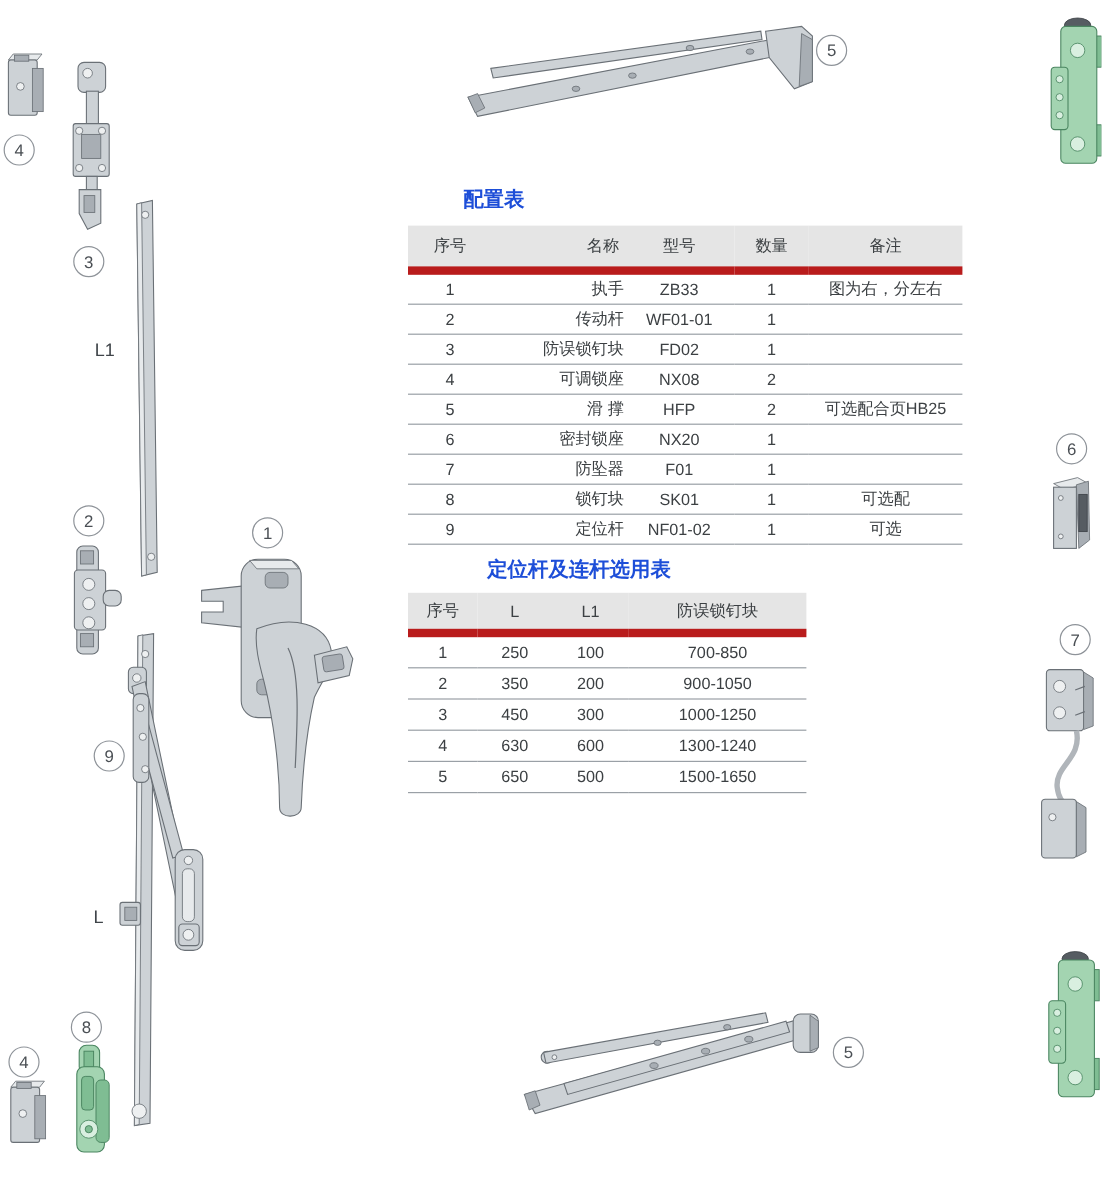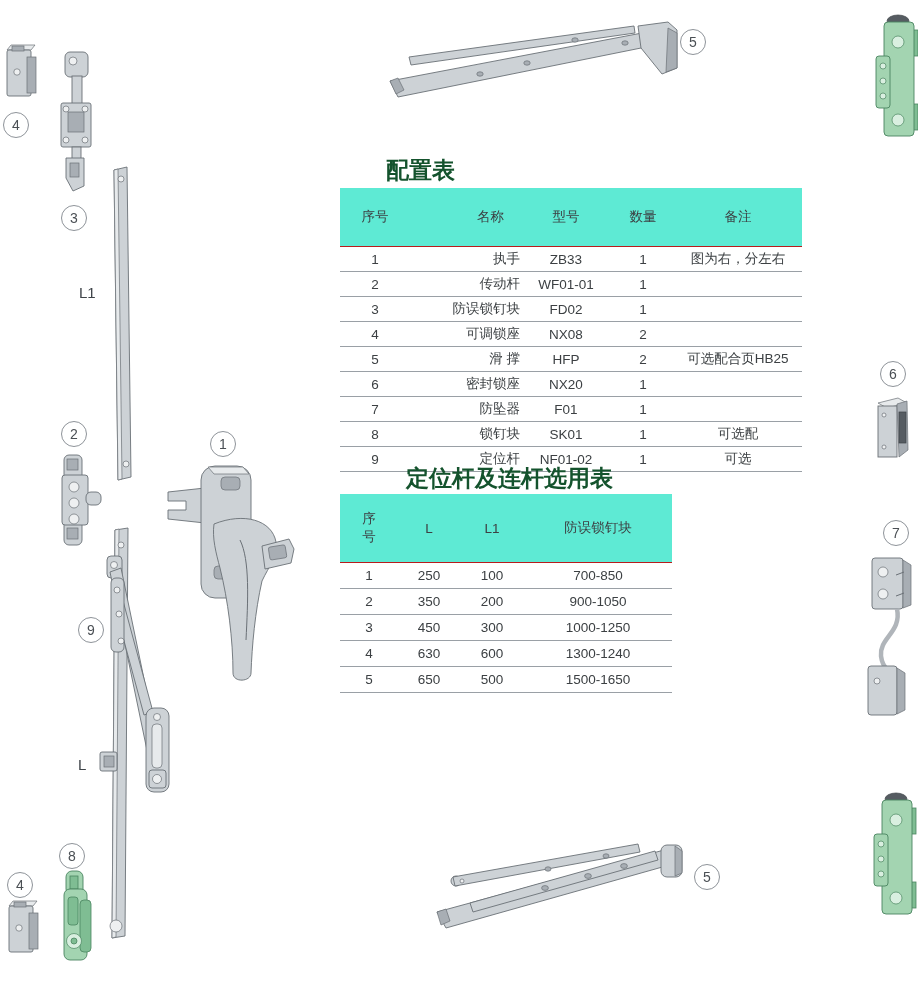--- a/index.html
+++ b/index.html
@@ -17,24 +17,24 @@
   .p-green2{fill:#7fbd93;stroke:#4a8560;stroke-width:.8}
   .hole-g{fill:#d9efe0;stroke:#4a8560;stroke-width:.7}
   .cable{fill:none;stroke:#b0b5ba;stroke-width:4.5}
   .cable2{fill:none;stroke:#6a7076;stroke-width:1;}
 
   .callout{position:absolute;width:26px;height:26px;border-radius:50%;
            border:1.4px solid #8e9399;background:#fff;color:#4a4f54;
            font-size:14px;line-height:24px;text-align:center;box-sizing:border-box;}
   .dim{position:absolute;font-size:15px;color:#3f4449;}
 
-  .sec-title{position:absolute;font-size:23px;font-weight:bold;color:#14532d;white-space:nowrap;padding-left:44px;}
+  .sec-title{position:absolute;font-size:17px;font-weight:bold;color:#1d4ed8;white-space:nowrap;padding-left:44px;}
 
   table.tbl{position:absolute;border-collapse:collapse;table-layout:fixed;font-size:13.5px;color:#3c4043;}
-  .tbl th{background:#5eead4;font-weight:normal;height:26px;border-bottom:1px solid #b91c1c;text-align:center;padding:16px;}
+  .tbl th{background:#e5e5e5;font-weight:normal;height:26px;border-bottom:7px solid #b91c1c;text-align:center;padding:4px;}
   .tbl td{height:24px;border-bottom:1px solid #9aa0a6;text-align:center;padding:0;white-space:nowrap;}
   .tbl td.al,.tbl th.al{text-align:right;padding-left:15px;}
   #cfg-table{left:340px;top:188px;width:462px;}
   #sel-table{left:340px;top:494px;width:332px;}
   #sel-table th{height:22px;}
   #sel-table td{height:25px;}
 </style>
 </head>
 <body>
 

